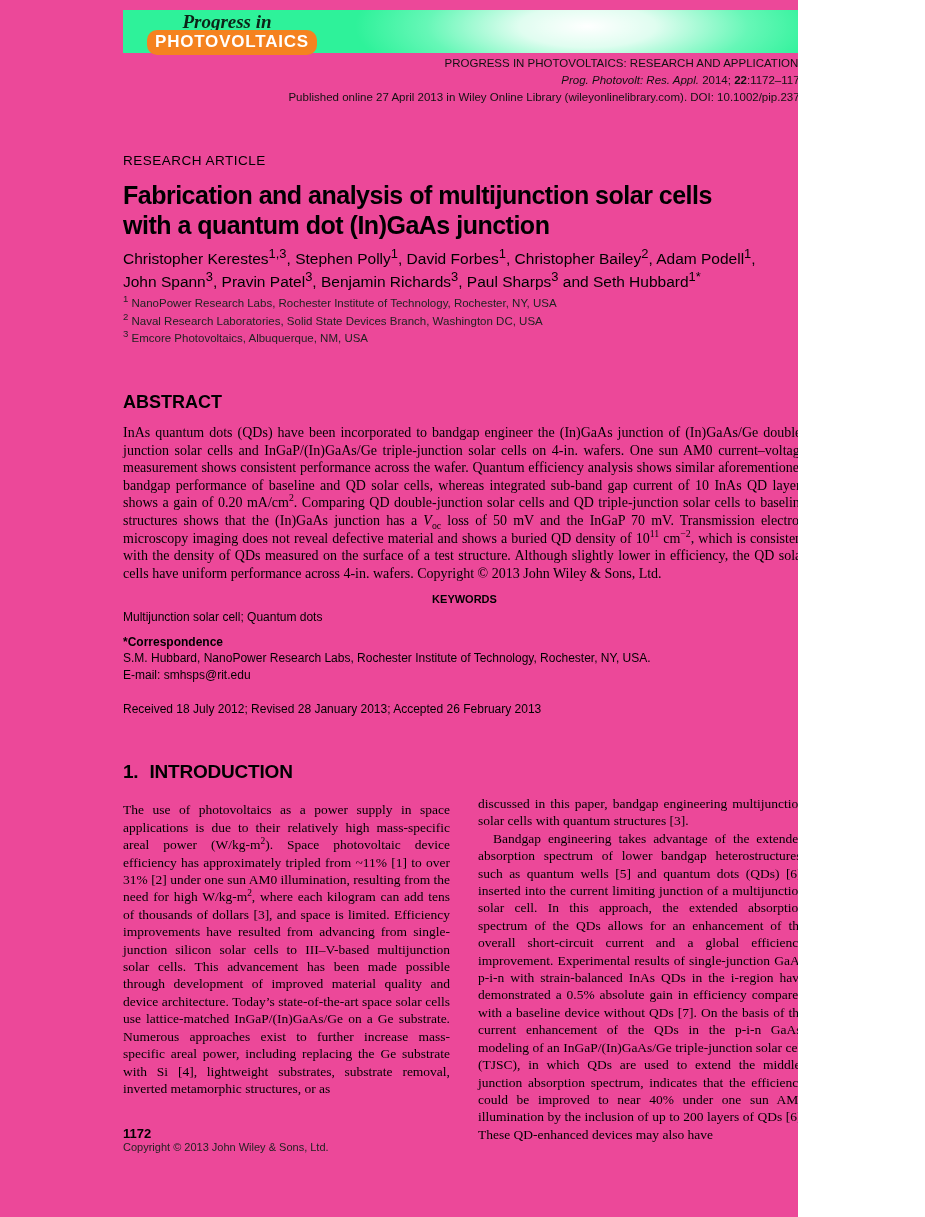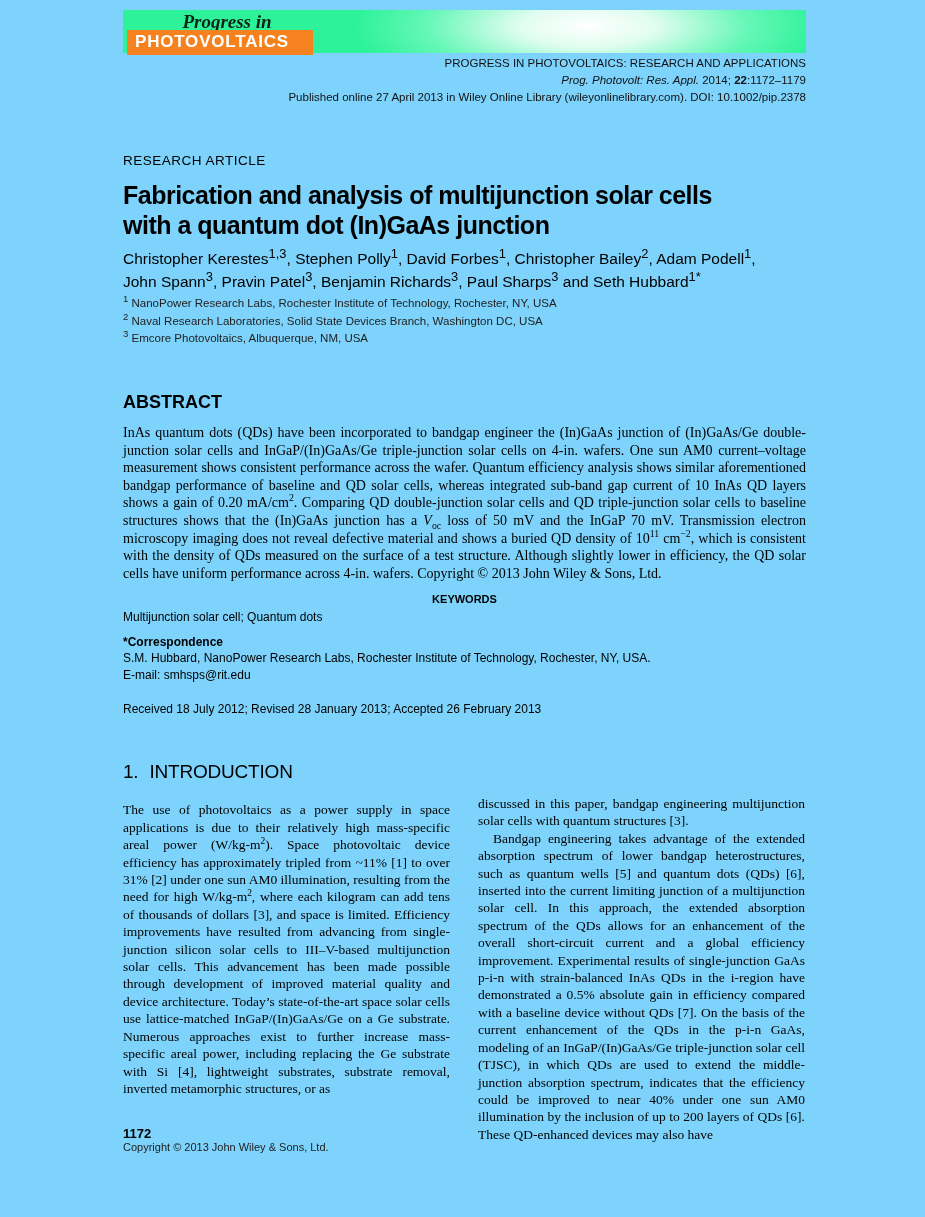--- a/index.html
+++ b/index.html
@@ -1,26 +1,26 @@
 <!DOCTYPE html>
 <html><head>
 <meta charset="utf-8">
 <style>
   html,body{margin:0;padding:0;background:#fff;}
-  .page{position:relative;width:925px;height:1217px;background:#7dd3fc;color:#000;
+  .page{position:relative;width:798px;height:1217px;background:#ec4899;color:#000;
         font-family:"Liberation Sans",sans-serif;overflow:hidden;}
   .abs{position:absolute;left:123px;width:683px;}
 
   
   .banner{top:10px;height:43px;background-color:#2ef29a;
     background-image:radial-gradient(ellipse 310px 95px at 68% 38%,#ffffff 0%,rgba(255,255,255,.85) 22%,rgba(185,255,226,.40) 52%,rgba(255,255,255,0) 75%);}
   .logo-progress{position:absolute;left:20px;top:1px;width:168px;text-align:center;
     font-family:"Liberation Serif",serif;font-style:italic;font-weight:bold;font-size:19px;color:#0c2418;}
-  .logo-photovoltaics{position:absolute;left:4px;top:20px;background:#f5821f;color:#fff;
-    font-weight:bold;font-size:17px;letter-spacing:.8px;padding:2px 24px 3px 8px;}
+  .logo-photovoltaics{position:absolute;left:24px;top:20px;background:#f5821f;color:#fff;
+    font-weight:bold;font-size:17px;letter-spacing:.8px;padding:2px 8px 3px 8px;border-radius:10px;}
 
   
   .masthead{top:55px;text-align:right;font-size:11.5px;line-height:17px;color:#111;}
 
   .kicker{top:153px;font-size:13.5px;letter-spacing:.5px;}
   .title{top:180px;font-size:25px;font-weight:bold;line-height:30px;letter-spacing:-0.5px;margin:0;}
   .authors{top:247px;font-size:15.5px;line-height:23px;}
   .authors sup,.affil sup{line-height:0;}
 
   .affil{top:295px;font-size:11.5px;line-height:17.5px;color:#222;}
@@ -36,21 +36,21 @@
   .kw-text{top:610px;font-size:12px;}
   .corr-head{top:635px;font-size:12px;font-weight:bold;}
   .corr-addr{top:651px;font-size:12px;}
   .corr-email{top:668px;font-size:12px;}
   .dates{top:702px;font-size:12px;}
 
   
   .columns{top:763px;display:flex;gap:28px;}
   .col{width:327px;font-family:"Liberation Serif",serif;font-size:13.5px;line-height:17.4px;
     text-align:justify;}
-  .section-heading{font-family:"Liberation Sans",sans-serif;font-size:19px;font-weight:normal;
+  .section-heading{font-family:"Liberation Sans",sans-serif;font-size:19px;font-weight:bold;
     margin:0 0 21px 0;letter-spacing:-0.2px;}
   .sh-text{margin-left:11px;}
   .col p{margin:0;}
   .col .indent{text-indent:15px;}
   .col-right{padding-top:4px;margin-top:28px;}
 
   .footer{top:1126px;display:flex;justify-content:space-between;align-items:baseline;flex-direction:column;}
   .page-num{font-size:13px;font-weight:bold;}
   .copyright{font-size:11px;color:#222;}
 </style>

